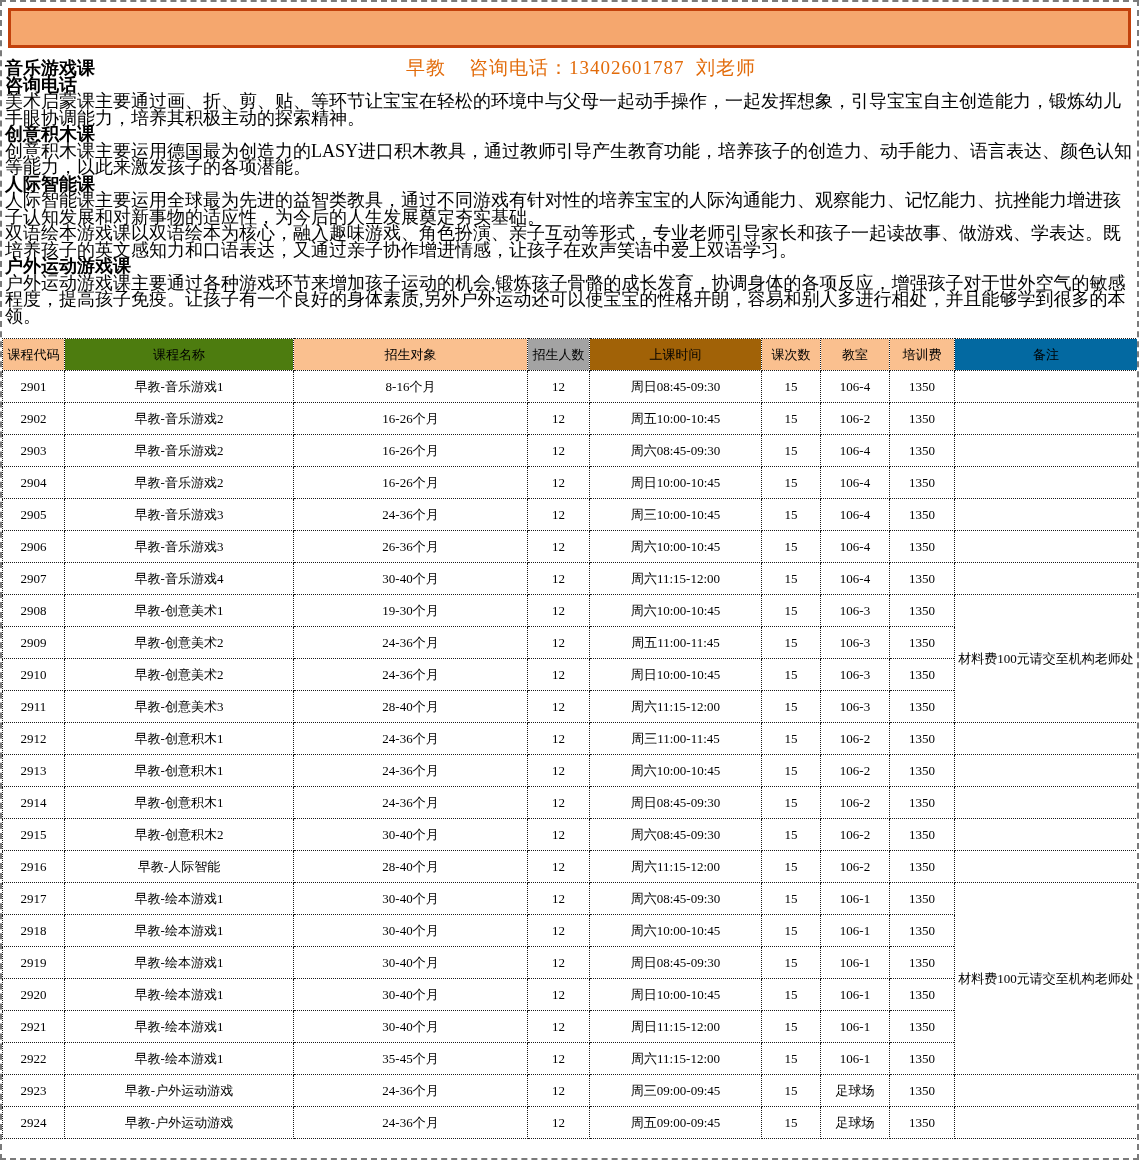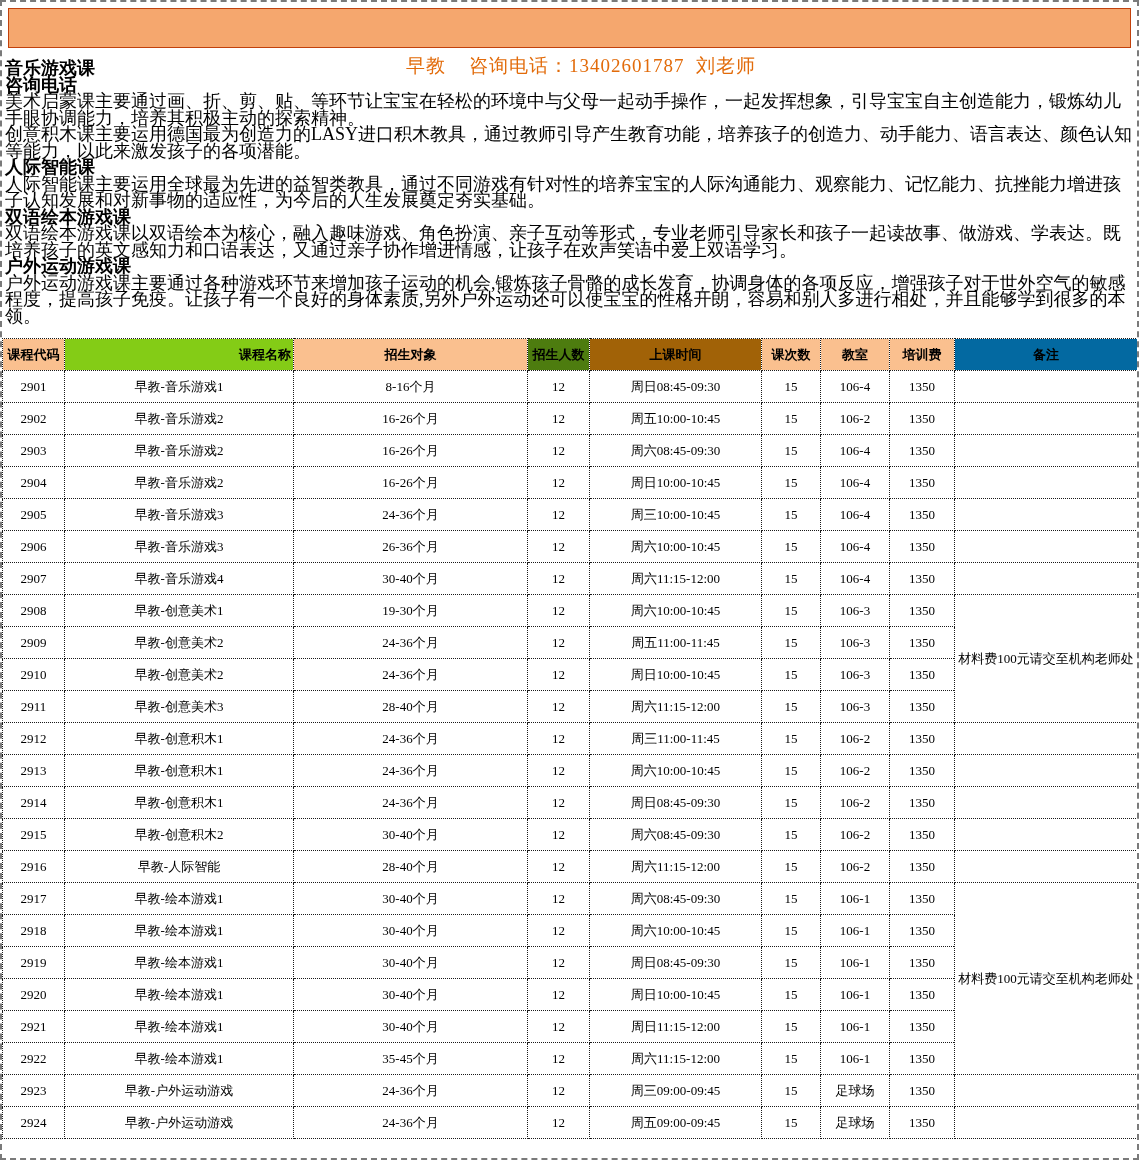--- a/index.html
+++ b/index.html
@@ -7,82 +7,82 @@
     width:1139px;height:1160px;
     font-family:"Liberation Serif","DejaVu Serif",serif;
     color:#000;
   }
   .page{
     position:relative;width:1139px;height:1160px;box-sizing:border-box;
     border:2px dashed #7a7a7a;background:#fff;overflow:hidden;
   }
   .banner{
     margin:6px 6px 12px 6px;height:40px;box-sizing:border-box;
-    border:1px solid #c2410c;
+    border:3px solid #c2410c;
     text-align:center;line-height:38px;
     font-size:19px;font-weight:normal;letter-spacing:1px;
     white-space:pre;
   }
   .intro{padding:0 3px 0 3px;font-size:18px;line-height:16.5px;}
   .sec-title{font-weight:bold;}
   .sec-text{font-weight:normal;}
   table.course{
     width:1135px;border-collapse:collapse;table-layout:fixed;
     margin:14px 0 0 0;font-size:13px;
   }
   table.course th, table.course td{
     border:1px dotted #1a1a1a;
     text-align:center;vertical-align:middle;
     padding:0 2px;box-sizing:border-box;
     overflow:hidden;
   }
-  table.course th{height:32px;font-weight:bold;}
+  table.course th{height:32px;font-weight:normal;}
   table.course td{height:32px;background:#fff;}
   td.note-cell{line-height:16px;}
 </style>
 </head>
 <body>
 
 <div class="page">
 
   <div class="banner" style="background: rgb(245, 167, 110); color: rgb(226, 107, 10);">
     <span>早教    咨询电话：13402601787  刘老师</span>
   </div>
 
   <div class="intro" id="intro">
       <div class="sec-title">音乐游戏课</div>
       <div class="sec-title">咨询电话</div>
       <div class="sec-text">美术启蒙课主要通过画、折、剪、贴、等环节让宝宝在轻松的环境中与父母一起动手操作，一起发挥想象，引导宝宝自主创造能力，锻炼幼儿手眼协调能力，培养其积极主动的探索精神。</div>
+      <div class="sec-title">创意积木课</div>
       <div class="sec-text">创意积木课主要运用德国最为创造力的LASY进口积木教具，通过教师引导产生教育功能，培养孩子的创造力、动手能力、语言表达、颜色认知等能力，以此来激发孩子的各项潜能。</div>
       <div class="sec-title">人际智能课</div>
       <div class="sec-text">人际智能课主要运用全球最为先进的益智类教具，通过不同游戏有针对性的培养宝宝的人际沟通能力、观察能力、记忆能力、抗挫能力增进孩子认知发展和对新事物的适应性，为今后的人生发展奠定夯实基础。</div>
-      <div class="sec-title">双语绘本游戏课</div>
       <div class="sec-text">双语绘本游戏课以双语绘本为核心，融入趣味游戏、角色扮演、亲子互动等形式，专业老师引导家长和孩子一起读故事、做游戏、学表达。既培养孩子的英文感知力和口语表达，又通过亲子协作增进情感，让孩子在欢声笑语中爱上双语学习。</div>
       <div class="sec-title">户外运动游戏课</div>
       <div class="sec-text">户外运动游戏课主要通过各种游戏环节来增加孩子运动的机会,锻炼孩子骨骼的成长发育，协调身体的各项反应，增强孩子对于世外空气的敏感程度，提高孩子免疫。让孩子有一个良好的身体素质,另外户外运动还可以使宝宝的性格开朗，容易和别人多进行相处，并且能够学到很多的本领。</div>
     </div>
 
   <table class="course" id="course-table">
     <colgroup id="cols">
         <col style="width: 62px;">
         <col style="width: 229px;">
         <col style="width: 234px;">
         <col style="width: 62px;">
         <col style="width: 172px;">
         <col style="width: 59px;">
         <col style="width: 69px;">
         <col style="width: 65px;">
         <col style="width: 183px;">
       </colgroup>
     <thead id="thead">
         <tr>
           <th style="background: rgb(250, 192, 143);">课程代码</th>
-          <th style="background: #84cc16; text-align: right;">课程名称</th>
+          <th style="background: #4d7c0f;">课程名称</th>
           <th style="background: rgb(250, 192, 143);">招生对象</th>
-          <th style="background: #4d7c0f;">招生人数</th>
+          <th style="background: #a3a3a3;">招生人数</th>
           <th style="background: #a16207;">上课时间</th>
           <th style="background: rgb(250, 192, 143);">课次数</th>
           <th style="background: rgb(250, 192, 143);">教室</th>
           <th style="background: rgb(250, 192, 143);">培训费</th>
           <th style="background: #0369a1;">备注</th>
         </tr>
       </thead>
     <tbody id="tbody">
         <tr>
           <td>2901</td>

